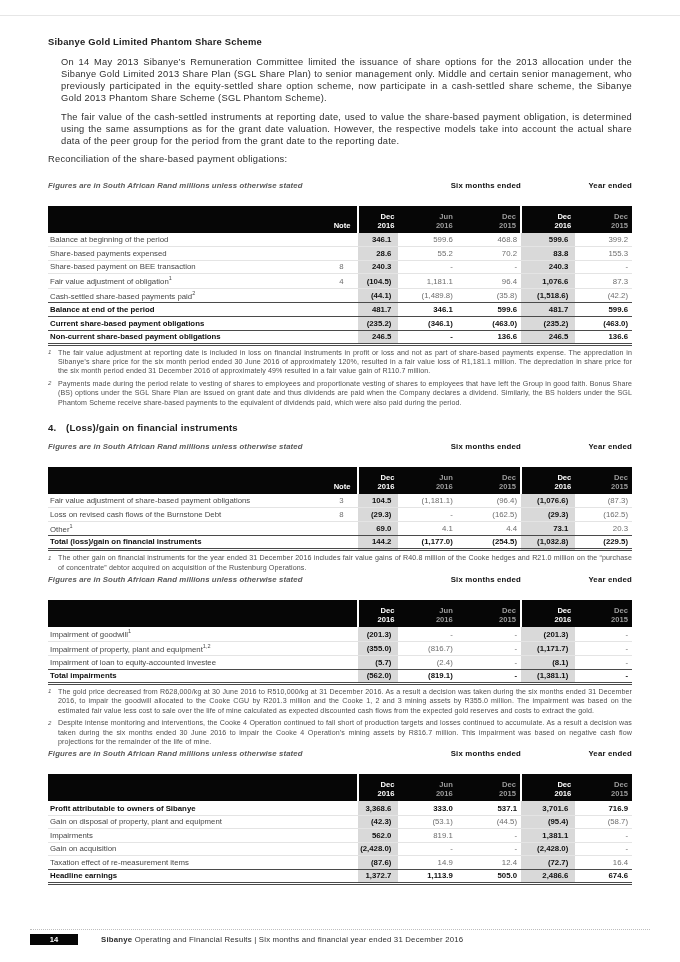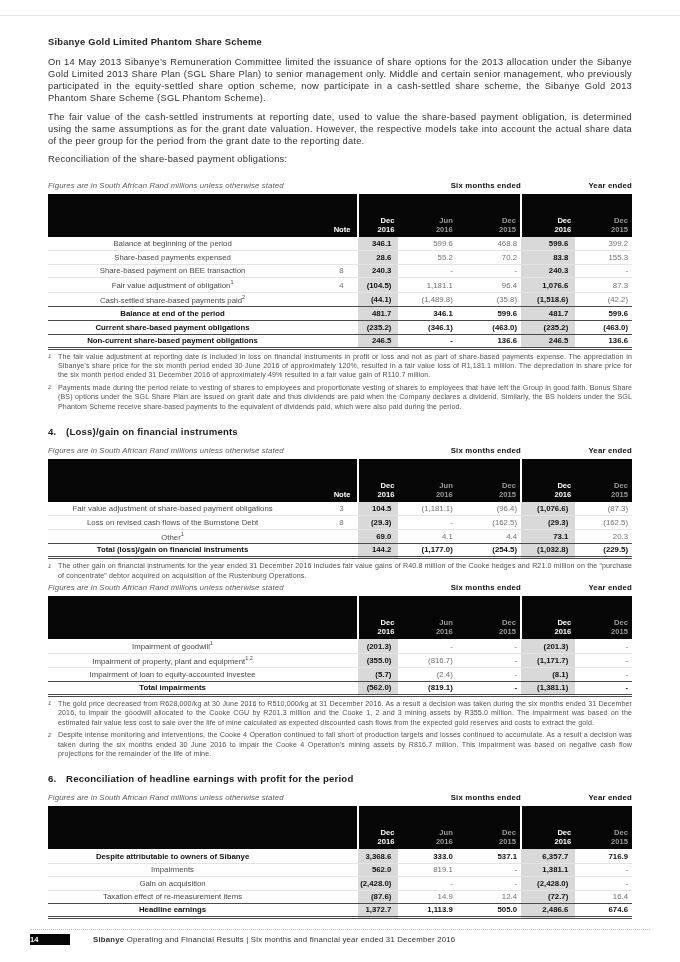--- a/index.html
+++ b/index.html
@@ -3,57 +3,57 @@
 <meta charset="utf-8">
 <style>
   * { margin:0; padding:0; box-sizing:border-box; }
   html,body { background:#ffffff; }
   body { font-family:"Liberation Sans", sans-serif; color:#333; }
   .page { position:relative; width:680px; height:962px; background:#fff; overflow:hidden; }
   .topline { position:absolute; top:15px; left:0; right:0; border-top:1px solid #e6e6e6; }
   .content { padding:36px 48px 0 48px;border-radius:20px; }
 
   h1.doc-title { font-size:9.4px; font-weight:bold; color:#1d1d1d; letter-spacing:0.2px; margin-bottom:9px; }
-  p.body { font-size:9.3px; line-height:12px; letter-spacing:0.25px; text-align:justify; color:#2e2e2e; margin-bottom:7px; }
+  p.body { font-size:9.3px; line-height:12px; letter-spacing:0.25px; text-align:justify; color:#2e2e2e; margin-bottom:7px;margin-left:13px; }
   p.lead-line { font-size:9.3px; letter-spacing:0.25px; color:#2e2e2e; margin-bottom:17px; }
 
   h2.section { font-size:9.6px; font-weight:bold; color:#1d1d1d; letter-spacing:0.2px; margin:14px 0 9px 0; }
   h2.section .num { display:inline-block; width:18px; }
 
   table.fin { width:100%; border-collapse:collapse; table-layout:fixed; border-bottom:3px double #4a4a4a; }
   table.fin td { font-size:7.8px; vertical-align:bottom; }
 
-  tr.grouprow td { border:none; padding-bottom:4px; }
+  tr.grouprow td { border:none; padding-bottom:16px;font-weight:bold; }
   td.figures { font-style:italic; font-size:7.5px; color:#5a5a5a; letter-spacing:0.1px; }
   td.grouphead { font-weight:bold; font-size:8.8px; color:#111; text-align:right; letter-spacing:0.2px; }
 
-  tr.barrow td { background:#060606; color:#fff; height:43px; vertical-align:bottom; padding:2px 4px 3px 6px; line-height:8.5px; font-size:7.6px; }
+  tr.barrow td { background:#060606; color:#fff; height:27px; vertical-align:bottom; padding:2px 4px 3px 6px; line-height:8.5px; font-size:7.6px; }
   td.barlabel { text-align:right; font-weight:bold; padding-right:6px !important; }
   td.colhead { text-align:right; font-weight:bold; }
   td.colhead.dimc { color:#9b9b9b; }
   td.colhead.sep { border-left:2px solid #fff; }
   td.colhead span { display:block; }
 
   tr.datarow td { height:13.6px; padding:1px 4px 2px 0; border-top:1px solid #e4e4e4; }
   tr.datarow:first-of-type td, tr.barrow + tr.datarow td { border-top:none; }
-  td.rlabel { color:#474747; text-align:center; padding-left:2px !important; }
+  td.rlabel { color:#474747; text-align:left; padding-left:2px !important; }
   td.rnote { text-align:right; color:#6e6e6e; padding-right:14px !important; }
   td.num { text-align:right; color:#6e6e6e; }
   td.num.shade { background:#d9d9d9; color:#0f0f0f; font-weight:bold; padding-right:7px !important; }
   tr.boldrow td.rlabel, tr.boldrow td.num { font-weight:bold; color:#0f0f0f; }
   tr.linerow td { border-top:1px solid #4a4a4a !important; }
   sup { font-size:5.5px; }
 
   .fnotes { margin-top:3px; margin-bottom:2px; }
   .fnote { display:flex; margin-top:3px; }
   .fmark { flex:none; width:10px; font-size:6px; font-style:italic; color:#555; padding-top:0.5px; }
   .ftext { flex:1; font-size:7.1px; line-height:9.4px; color:#4f4f4f; text-align:justify; letter-spacing:0.1px; }
 
   .footer { position:absolute; left:30px; right:30px; top:929px; border-top:1px dotted #bdbdbd; padding-top:4px; display:flex; align-items:center; }
-  .pagenum { background:#060606; color:#fff; font-size:7.6px; font-weight:bold; width:40px; height:11px; line-height:11px; }
+  .pagenum { background:#060606; color:#fff; font-size:7.6px; font-weight:bold; width:48px; height:11px; text-align:center; line-height:11px; }
   .footertext { font-size:7.8px; color:#2e2e2e; margin-left:23px; letter-spacing:0.2px; }
   .footertext b { font-weight:bold; }
 </style>
 </head>
 <body>
 
 <div class="page">
   <div class="topline"></div>
   <div class="content">
 
@@ -354,23 +354,20 @@
         <div class="fnote">
           <span class="fmark">1</span>
           <span class="ftext">The gold price decreased from R628,000/kg at 30 June 2016 to R510,000/kg at 31 December 2016. As a result a decision was taken during the six months ended 31 December 2016, to impair the goodwill allocated to the Cooke CGU by R201.3 million and the Cooke 1, 2 and 3 mining assets by R355.0 million. The impairment was based on the estimated fair value less cost to sale over the life of mine calculated as expected discounted cash flows from the expected gold reserves and costs to extract the gold.</span>
         </div>
         <div class="fnote">
           <span class="fmark">2</span>
           <span class="ftext">Despite intense monitoring and interventions, the Cooke 4 Operation continued to fall short of production targets and losses continued to accumulate. As a result a decision was taken during the six months ended 30 June 2016 to impair the Cooke 4 Operation’s mining assets by R816.7 million. This impairment was based on negative cash flow projections for the remainder of the life of mine.</span>
         </div>
       </div>
 
-    <h2 class="section">
-      <span class="num">6.</span><span>Reconciliation of headline earnings with profit for the period</span>
-    </h2>
     <table class="fin">
         <colgroup>
           <col style="width: 43%;">
           <col style="width: 10%;">
           <col style="width: 7%;">
           <col style="width: 10%;">
           <col style="width: 11%;">
           <col style="width: 9.3%;">
           <col style="width: 9.7%;">
         </colgroup>
@@ -397,27 +394,36 @@
             <td class="colhead sep">
               <span>Dec</span>
               <span>2016</span>
             </td>
             <td class="colhead dimc">
               <span>Dec</span>
               <span>2015</span>
             </td>
           </tr>
           <tr class="datarow boldrow">
-            <td class="rlabel">Despite attributable to owners of Sibanye</td>
+            <td class="rlabel">Profit attributable to owners of Sibanye</td>
             <td class="rnote"></td>
             <td class="num shade">3,368.6</td>
             <td class="num">333.0</td>
             <td class="num">537.1</td>
-            <td class="num shade">6,357.7</td>
+            <td class="num shade">3,701.6</td>
             <td class="num">716.9</td>
+          </tr>
+          <tr class="datarow">
+            <td class="rlabel">Gain on disposal of property, plant and equipment</td>
+            <td class="rnote"></td>
+            <td class="num shade">(42.3)</td>
+            <td class="num">(53.1)</td>
+            <td class="num">(44.5)</td>
+            <td class="num shade">(95.4)</td>
+            <td class="num">(58.7)</td>
           </tr>
           <tr class="datarow">
             <td class="rlabel">Impairments</td>
             <td class="rnote"></td>
             <td class="num shade">562.0</td>
             <td class="num">819.1</td>
             <td class="num">-</td>
             <td class="num shade">1,381.1</td>
             <td class="num">-</td>
           </tr>

